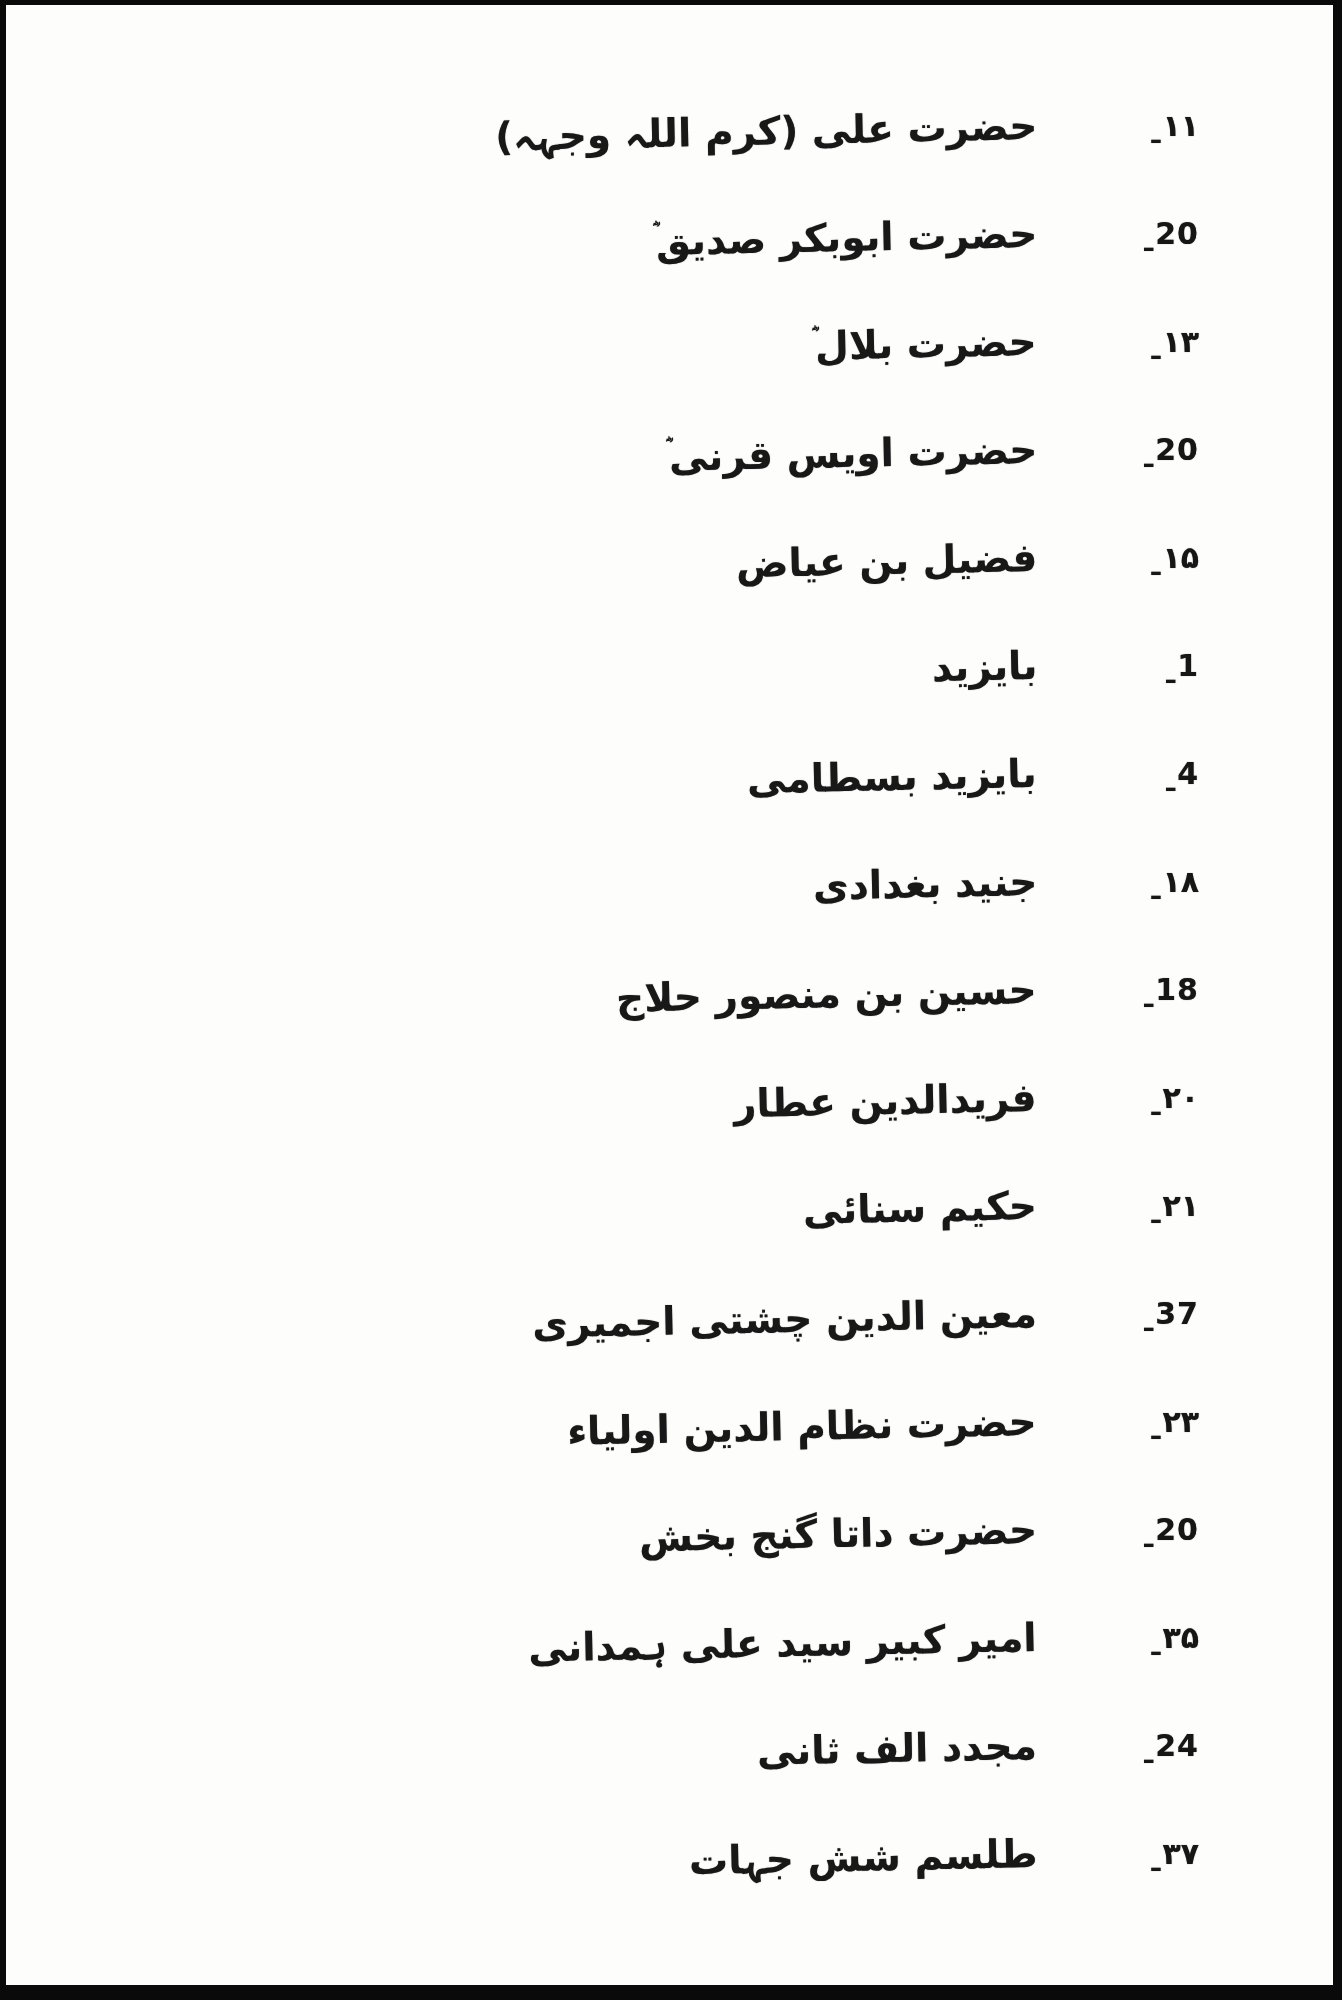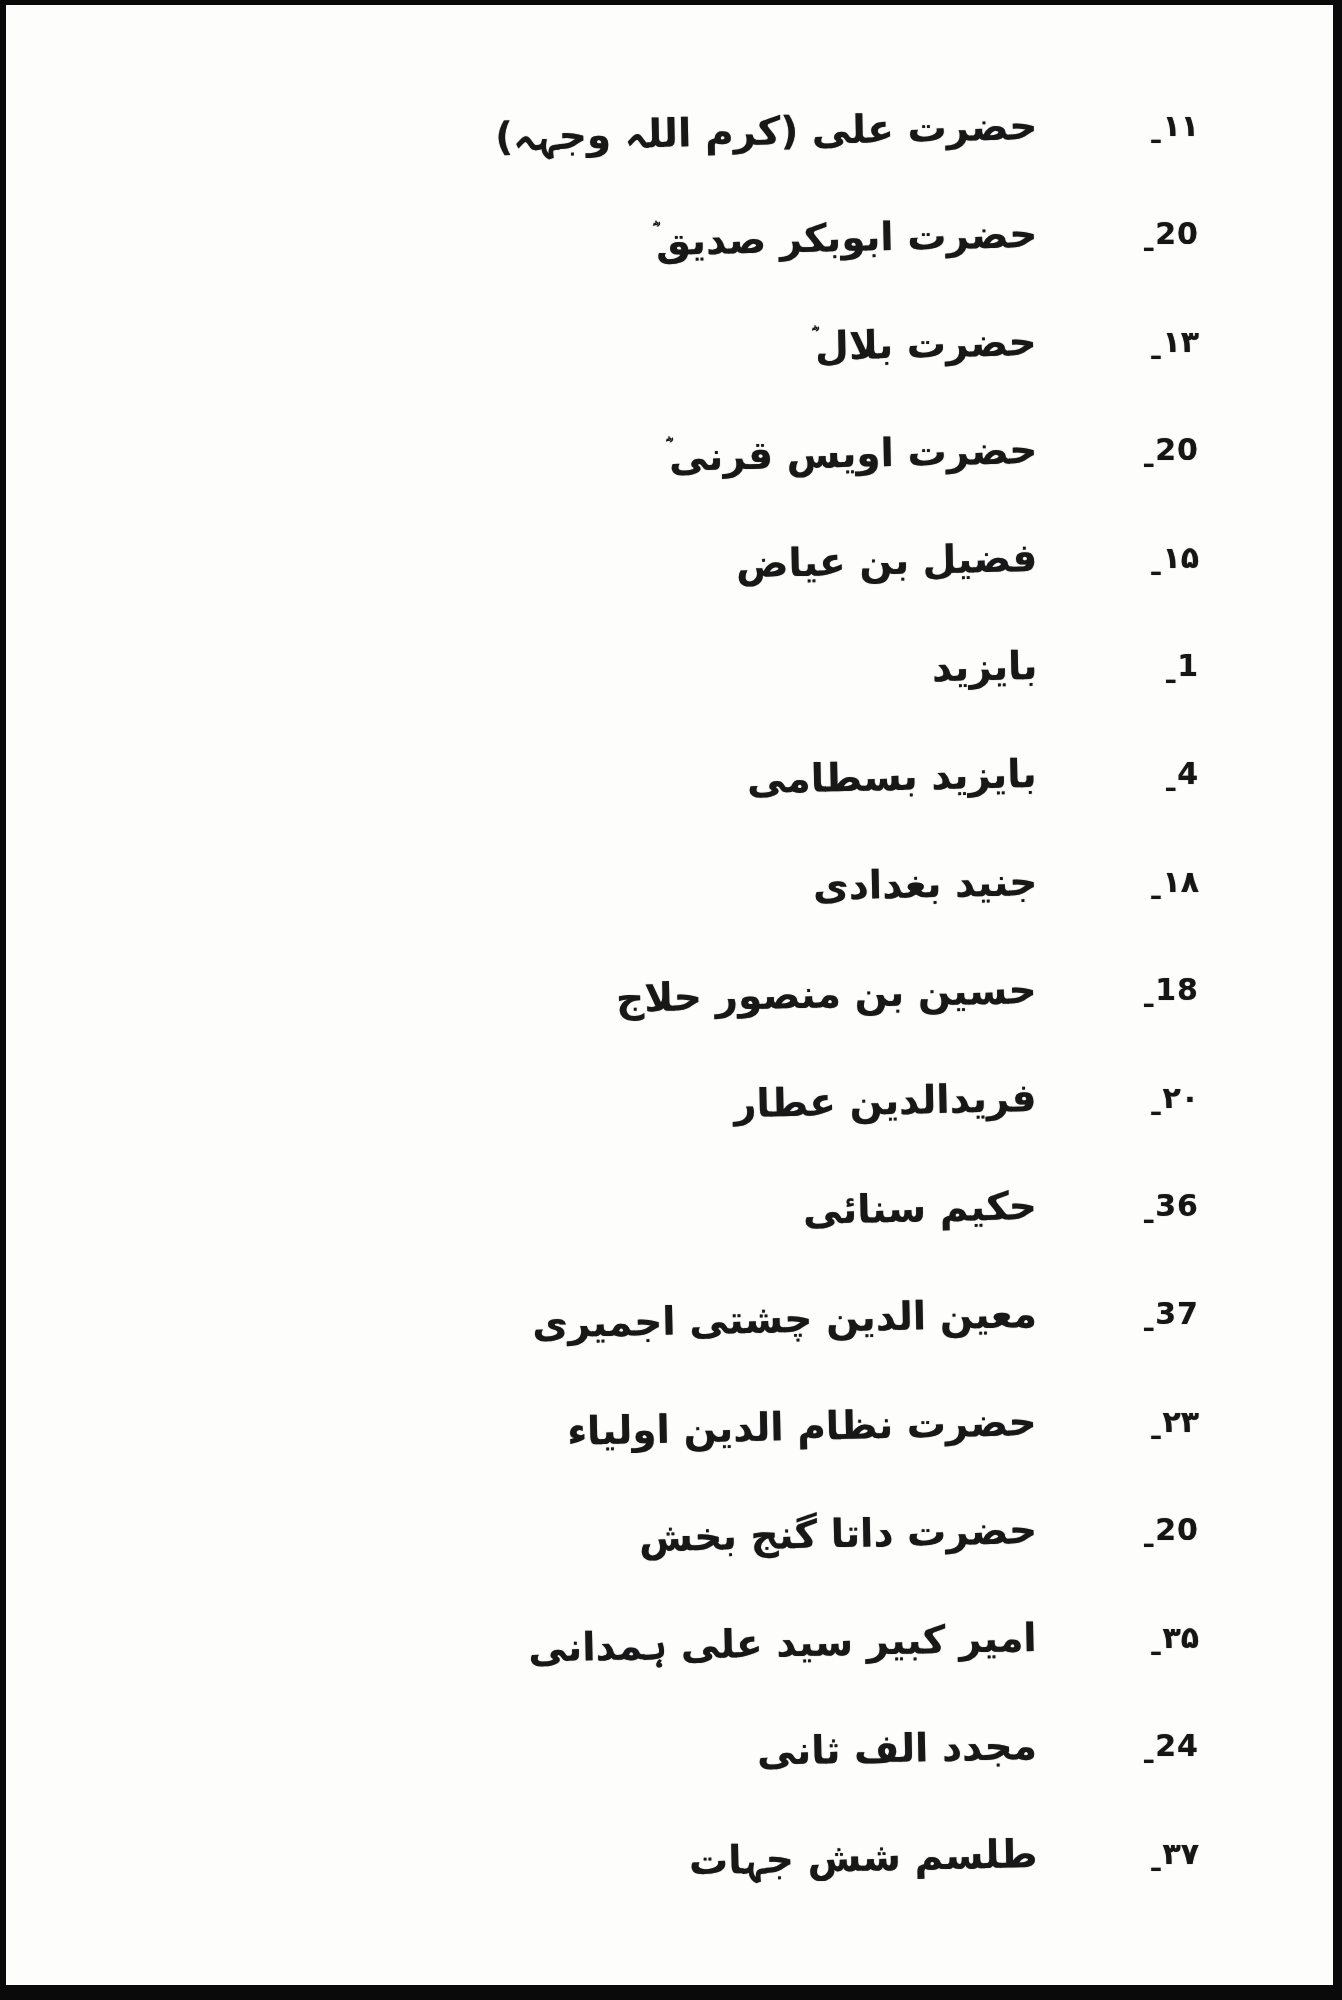--- a/index.html
+++ b/index.html
@@ -141,21 +141,21 @@
     <div class="entry-row">
       <span class="entry-num">
           <span>۲۰</span>
           <span class="number-dash">ـ</span>
         </span>
       <span class="entry-name"><span>فریدالدین عطار</span><span class="honorific-mark"></span></span>
     </div>
 
     <div class="entry-row">
       <span class="entry-num">
-          <span>36</span>
+          <span>۲۱</span>
           <span class="number-dash">ـ</span>
         </span>
       <span class="entry-name"><span>حکیم سنائی</span><span class="honorific-mark"></span></span>
     </div>
 
     <div class="entry-row">
       <span class="entry-num">
           <span>37</span>
           <span class="number-dash">ـ</span>
         </span>

